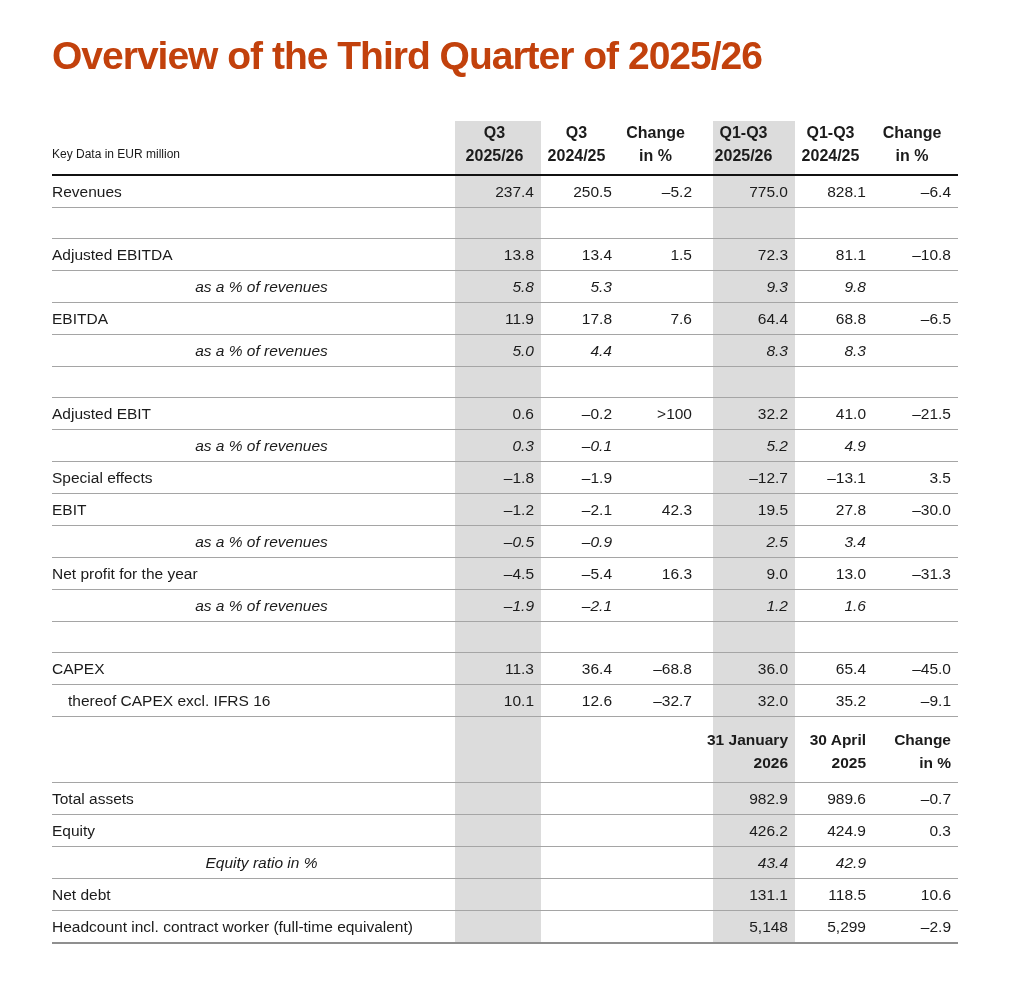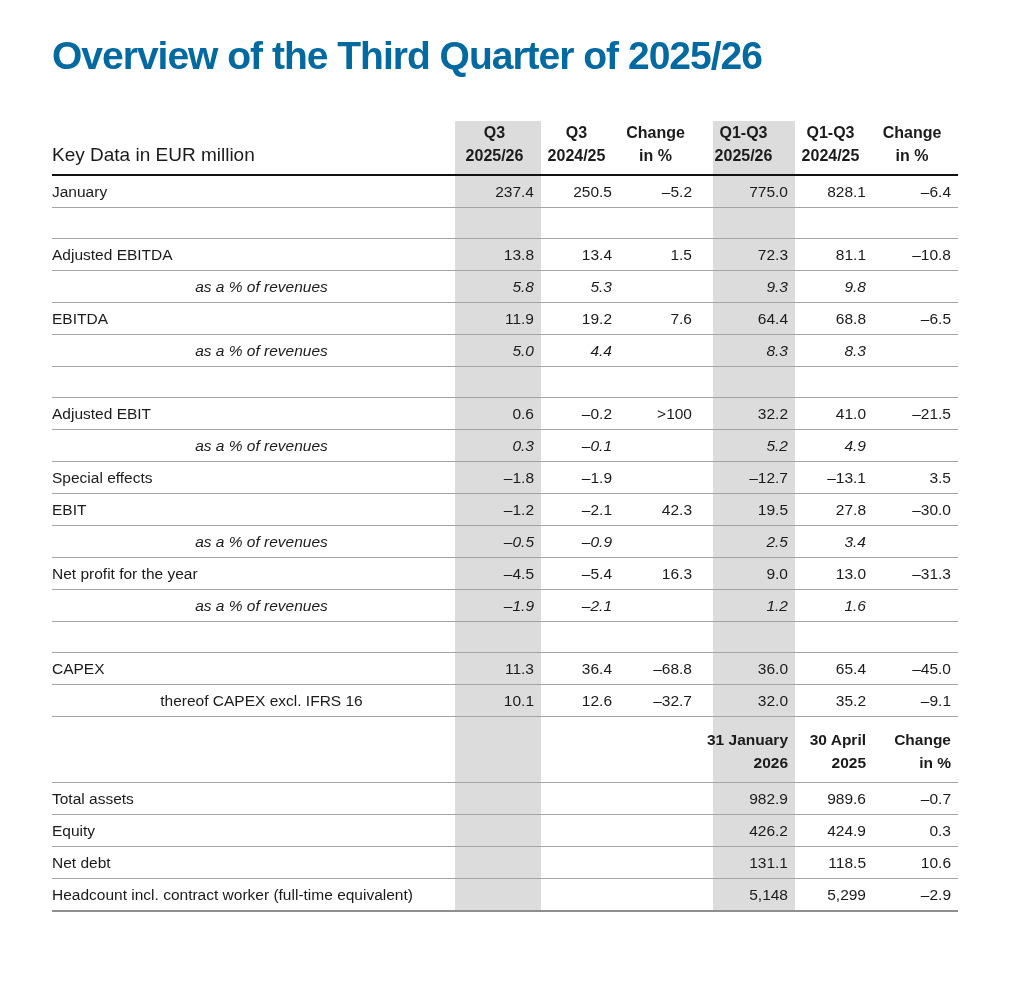--- a/index.html
+++ b/index.html
@@ -14,21 +14,21 @@
     color:var(--text);
     -webkit-font-smoothing:antialiased;
   }
   .page{padding:30px 66px 0 52px;}
   h1.title{
     margin:4px 0 42px 0;
     font-size:39px;
     font-weight:700;
     letter-spacing:-1px;
     line-height:1.15;
-    color:#0369a1;
+    color:#c2410c;
     white-space:nowrap;
   }
   .table-wrap{position:relative;width:906px;}
   .band{position:absolute;top:0;bottom:0;background:var(--highlight);z-index:0;}
   .band1{left:403px;width:86px;}
   .band2{left:661px;width:82px;}
   table.keydata{
     position:relative;z-index:1;
     width:906px;border-collapse:collapse;table-layout:fixed;
   }
@@ -43,37 +43,37 @@
   thead th{
     vertical-align:bottom;
     border-bottom:2.5px solid #111;
     padding-bottom:7px;
     font-size:16px;
     font-weight:700;
     line-height:23px;
   }
   thead th.label-col{
     text-align:left;
-    font-size:19px;
+    font-size:12px;
     font-weight:400;
     padding-bottom:8px;
   }
   thead th.num{text-align:center;padding-right:7px;}
   tbody td{
     height:31px;
     border-bottom:1px solid var(--rule);
     font-size:15.5px;
     vertical-align:middle;
     line-height:1.1;
   }
   tbody td.label{text-align:left;}
   tbody td.num{text-align:right;padding-right:7px;}
   tr.r-percent td.label{padding-left:16px;font-style:italic;text-align:center;}
   tr.r-percent td.num{font-style:italic;margin-left:26px;}
-  tr.r-indent td.label{padding-left:16px;text-align:center;}
+  tr.r-indent td.label{padding-left:16px;}
   tr.r-spacer td{height:30px;}
   tr.r-subheader td{
     height:57px;
     font-weight:700;
     vertical-align:bottom;
     padding-bottom:8px;
     line-height:23px;
   }
   tbody tr:last-child td{border-bottom:2px solid #8f8f8f;}
 </style>
@@ -122,21 +122,21 @@
             <div>2024/25</div>
           </th>
           <th class="num">
             <div>Change</div>
             <div>in %</div>
           </th>
         </tr>
       </thead>
       <tbody>
           <tr class="r-data">
-            <td class="label">January</td>
+            <td class="label">Revenues</td>
             <td class="num">237.4</td>
             <td class="num">250.5</td>
             <td class="num">–5.2</td>
             <td class="num">775.0</td>
             <td class="num">828.1</td>
             <td class="num">–6.4</td>
           </tr>
           <tr class="r-spacer">
             <td class="label"></td>
             <td class="num"></td>
@@ -160,21 +160,21 @@
             <td class="num">5.8</td>
             <td class="num">5.3</td>
             <td class="num"></td>
             <td class="num">9.3</td>
             <td class="num">9.8</td>
             <td class="num"></td>
           </tr>
           <tr class="r-data">
             <td class="label">EBITDA</td>
             <td class="num">11.9</td>
-            <td class="num">19.2</td>
+            <td class="num">17.8</td>
             <td class="num">7.6</td>
             <td class="num">64.4</td>
             <td class="num">68.8</td>
             <td class="num">–6.5</td>
           </tr>
           <tr class="r-percent">
             <td class="label">as a % of revenues</td>
             <td class="num">5.0</td>
             <td class="num">4.4</td>
             <td class="num"></td>
@@ -310,20 +310,29 @@
           </tr>
           <tr class="r-data">
             <td class="label">Equity</td>
             <td class="num"></td>
             <td class="num"></td>
             <td class="num"></td>
             <td class="num">426.2</td>
             <td class="num">424.9</td>
             <td class="num">0.3</td>
           </tr>
+          <tr class="r-percent">
+            <td class="label">Equity ratio in %</td>
+            <td class="num"></td>
+            <td class="num"></td>
+            <td class="num"></td>
+            <td class="num">43.4</td>
+            <td class="num">42.9</td>
+            <td class="num"></td>
+          </tr>
           <tr class="r-data">
             <td class="label">Net debt</td>
             <td class="num"></td>
             <td class="num"></td>
             <td class="num"></td>
             <td class="num">131.1</td>
             <td class="num">118.5</td>
             <td class="num">10.6</td>
           </tr>
           <tr class="r-data">

